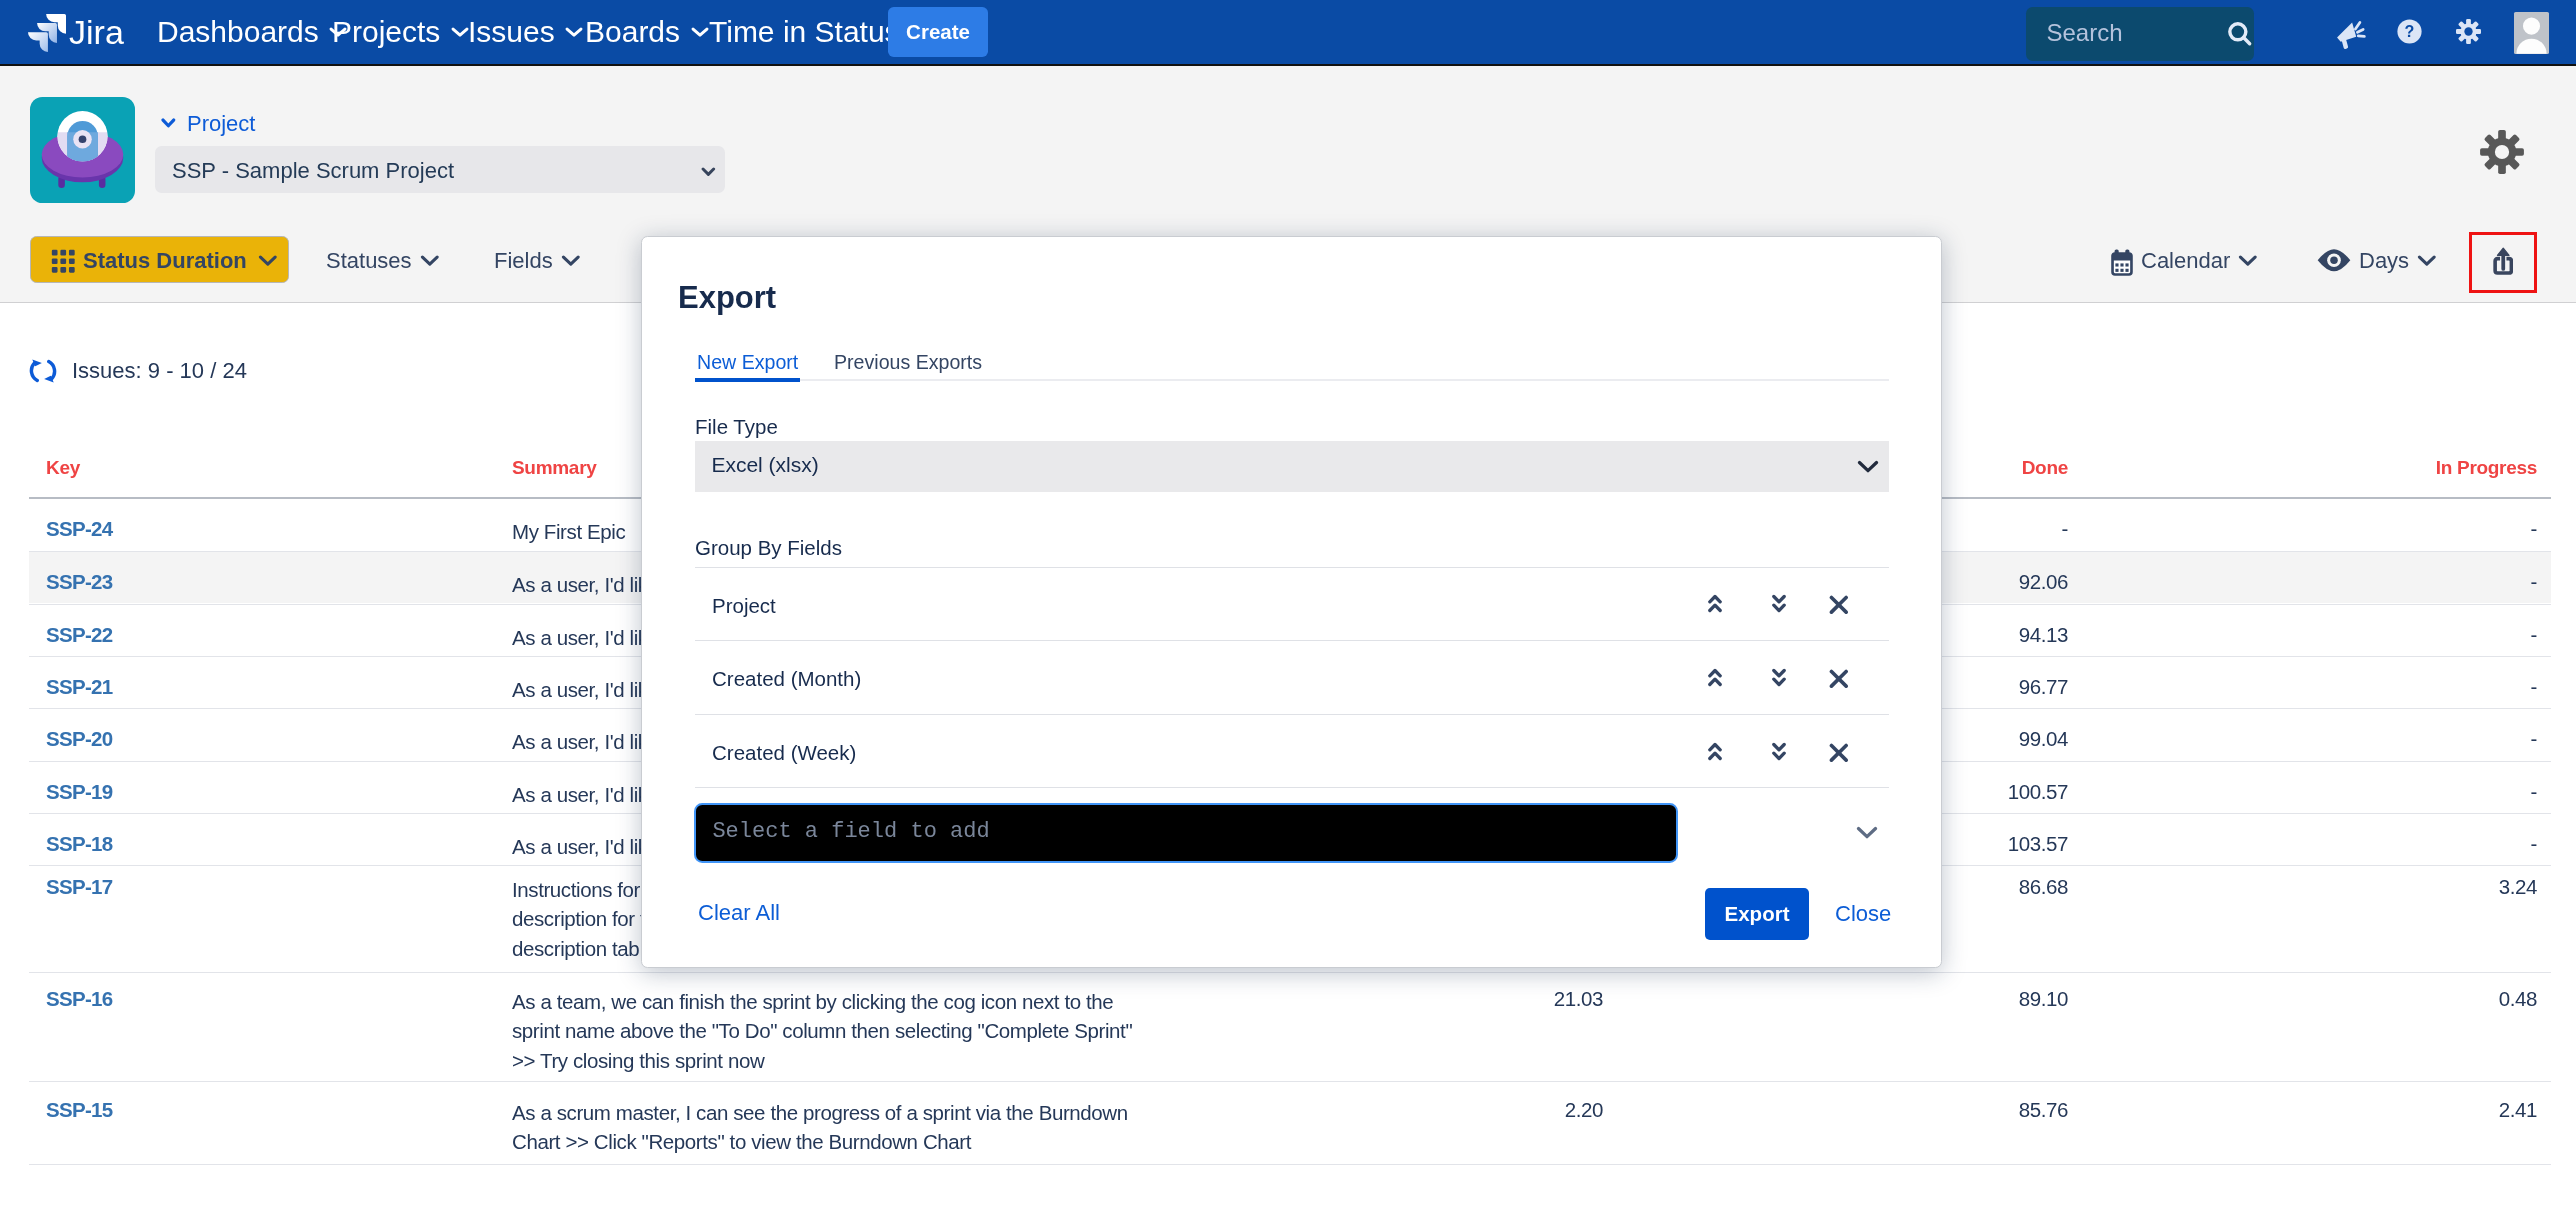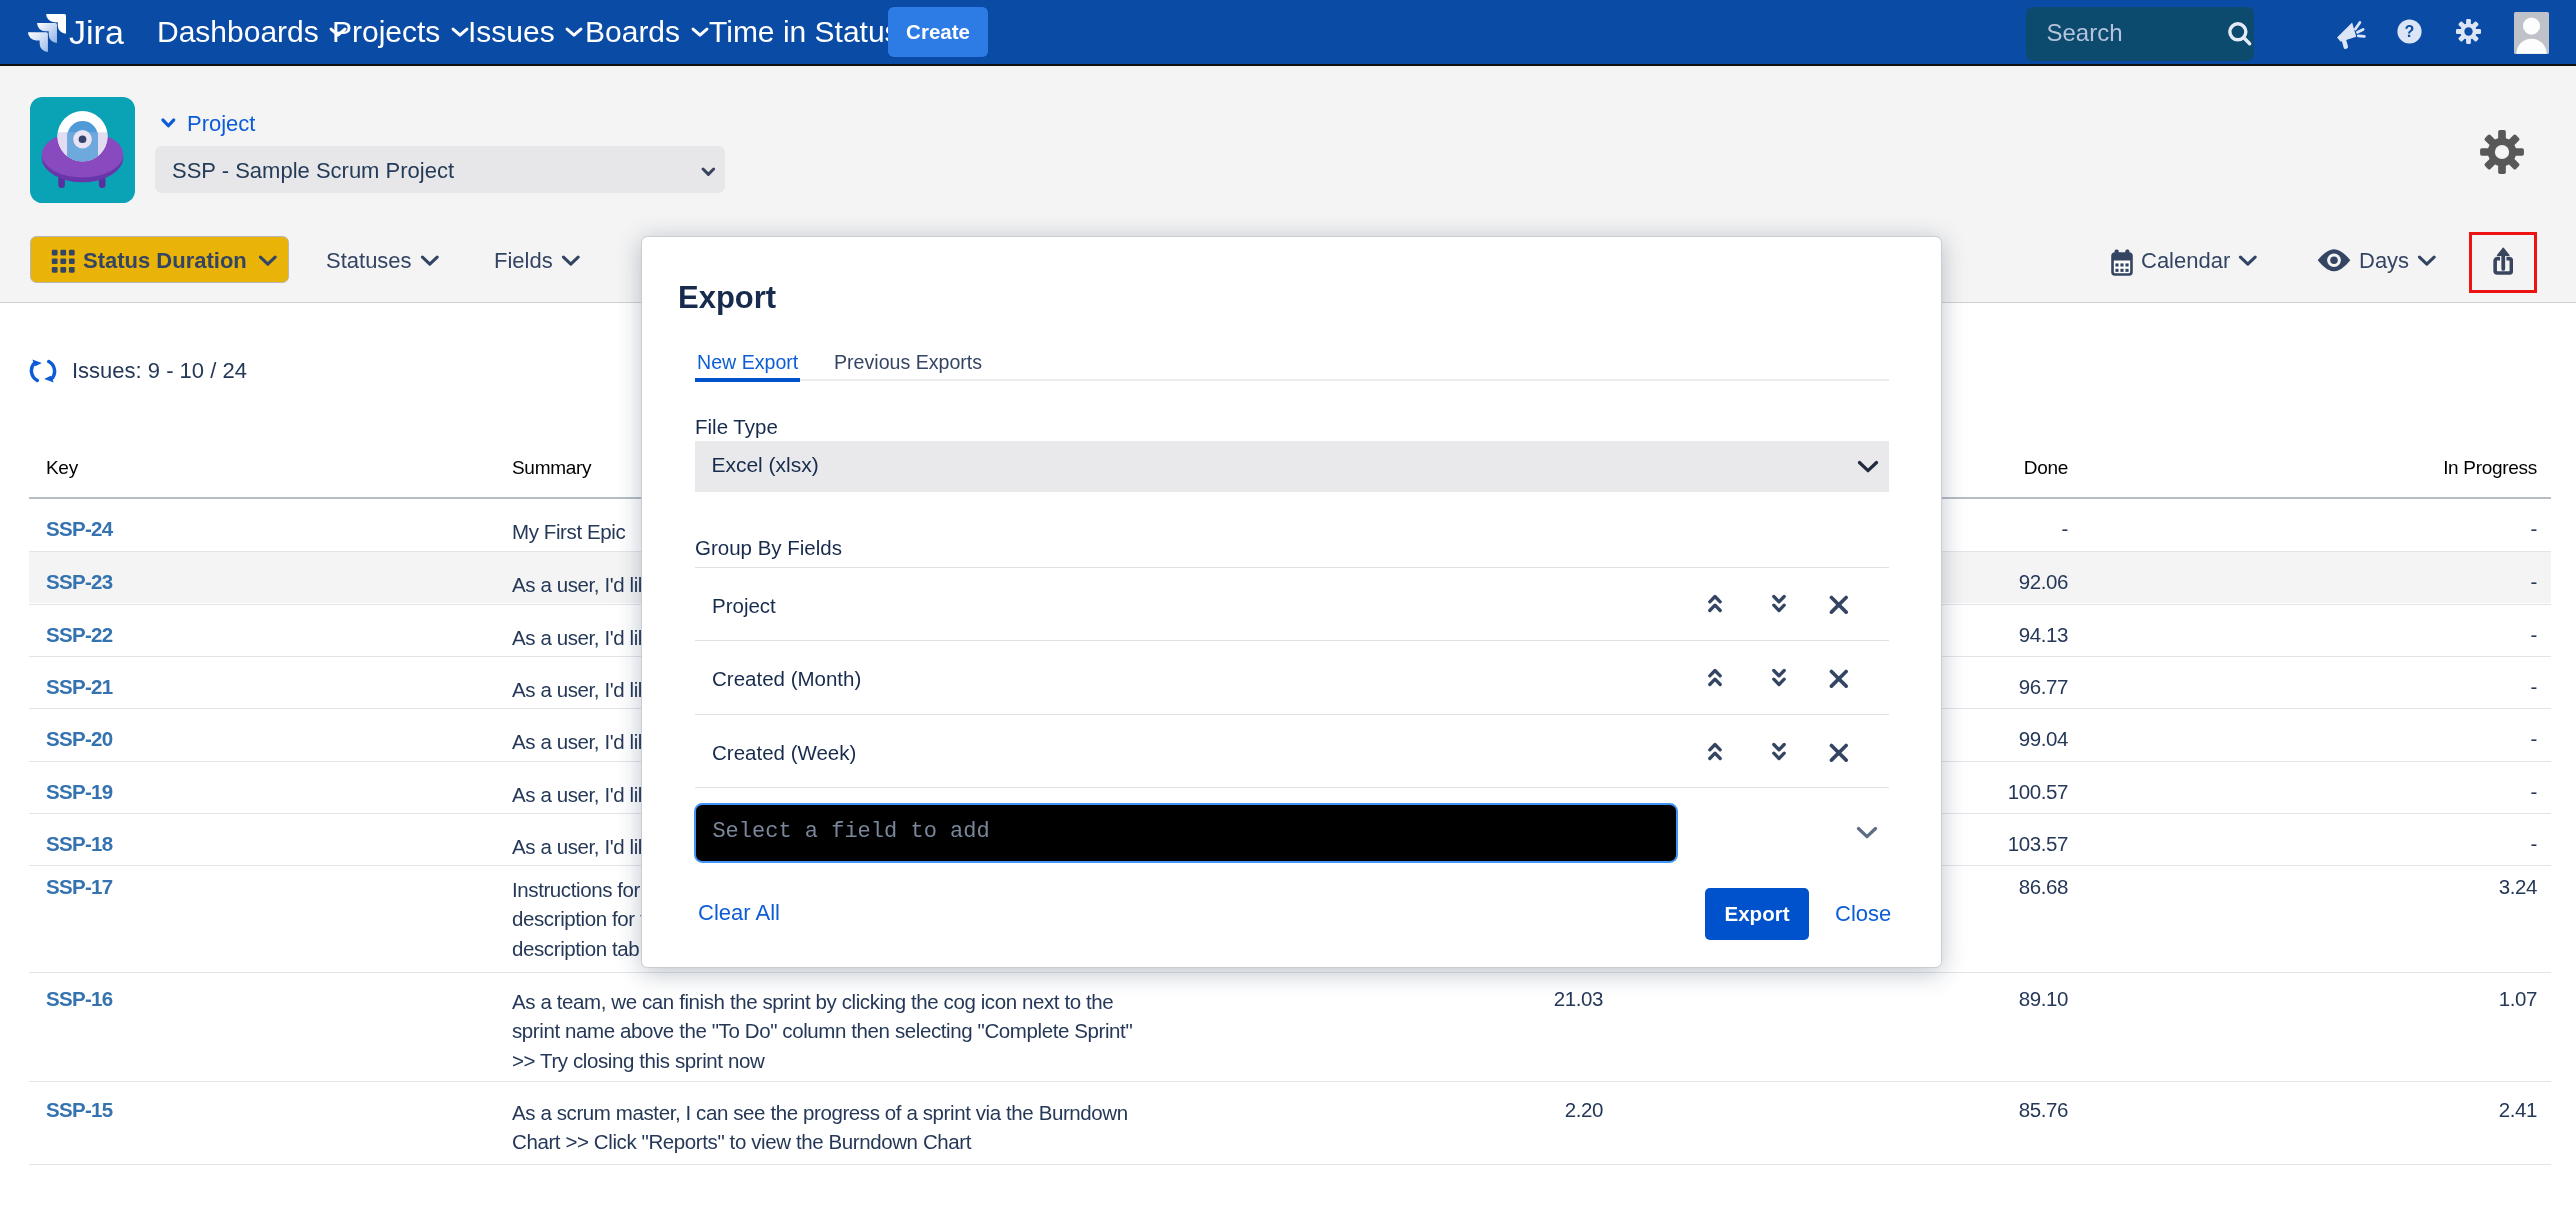--- a/index.html
+++ b/index.html
@@ -33,21 +33,21 @@
 
 #sdbtn { position:absolute; left:30px; top:236px; width:259px; height:47px; background:#eab308;
   border:1.6px solid #b6b6b6; border-radius:6.5px; }
 #sdbtn b { position:absolute; left:52px; top:10.6px; font-size:22px; color:#344563; }
 .tbitem { position:absolute; top:248px; font-size:22px; color:#344563; white-space:nowrap;
   display:flex; align-items:center; gap:8.2px; }
 #redbox { position:absolute; left:2469px; top:232px; width:68px; height:61px; border:3.3px solid #ee1313; }
 
 
 #refreshrow { position:absolute; left:72px; top:358px; font-size:22px; color:#253858; }
-.th { position:absolute; top:457px; font-size:19px; font-weight:normal; color:#000000; letter-spacing:-0.3px; }
+.th { position:absolute; top:457px; font-size:19px; font-weight:bold; color:#ef4444; letter-spacing:-0.3px; }
 .hline { position:absolute; height:0.8px; background:#e2e4e9; left:29.4px; width:2522px; }
 .key { position:absolute; left:46px; font-size:20.5px; font-weight:bold; color:#3572b0; letter-spacing:-0.7px; }
 .summ { position:absolute; left:512px; white-space:nowrap; font-size:20.5px; color:#253858; line-height:29.4px; letter-spacing:-0.4px; }
 .num { position:absolute; font-size:20.5px; color:#253858; letter-spacing:-0.4px; }
 .r2528 { right:508px; }
 .r3101 { right:39px; }
 .r1959 { right:973px; }
 #hoverrow { position:absolute; left:29.4px; top:551px; width:2522px; height:52px; background:#f4f4f4; }
 
 
@@ -336,21 +336,21 @@
 
   <div class="key" style="top:875px;">SSP-17</div>
   <div class="summ" style="top:875px;">Instructions for deleting this sample board and project are in the<br>description for this issue &gt;&gt; Click the "SSP-17" link and read the<br>description tab of the detail view for more</div>
   <div class="num r2528" style="top:875px;">86.68</div>
   <div class="num r3101" style="top:875px;">3.24</div>
 
   <div class="key" style="top:987px;">SSP-16</div>
   <div class="summ" style="top:987px;">As a team, we can finish the sprint by clicking the cog icon next to the<br>sprint name above the "To Do" column then selecting "Complete Sprint"<br>&gt;&gt; Try closing this sprint now</div>
   <div class="num r1959" style="top:987px;">21.03</div>
   <div class="num r2528" style="top:987px;">89.10</div>
-  <div class="num r3101" style="top:987px;">1.07</div>
+  <div class="num r3101" style="top:987px;">0.48</div>
 
   <div class="key" style="top:1098px;">SSP-15</div>
   <div class="summ" style="top:1098px;">As a scrum master, I can see the progress of a sprint via the Burndown<br>Chart &gt;&gt; Click "Reports" to view the Burndown Chart</div>
   <div class="num r1959" style="top:1098px;">2.20</div>
   <div class="num r2528" style="top:1098px;">85.76</div>
   <div class="num r3101" style="top:1098px;">2.41</div>
 
   <div id="modal">
     <div class="in" id="mtitle">Export</div>
     <div class="in" id="tab1">New Export</div>

